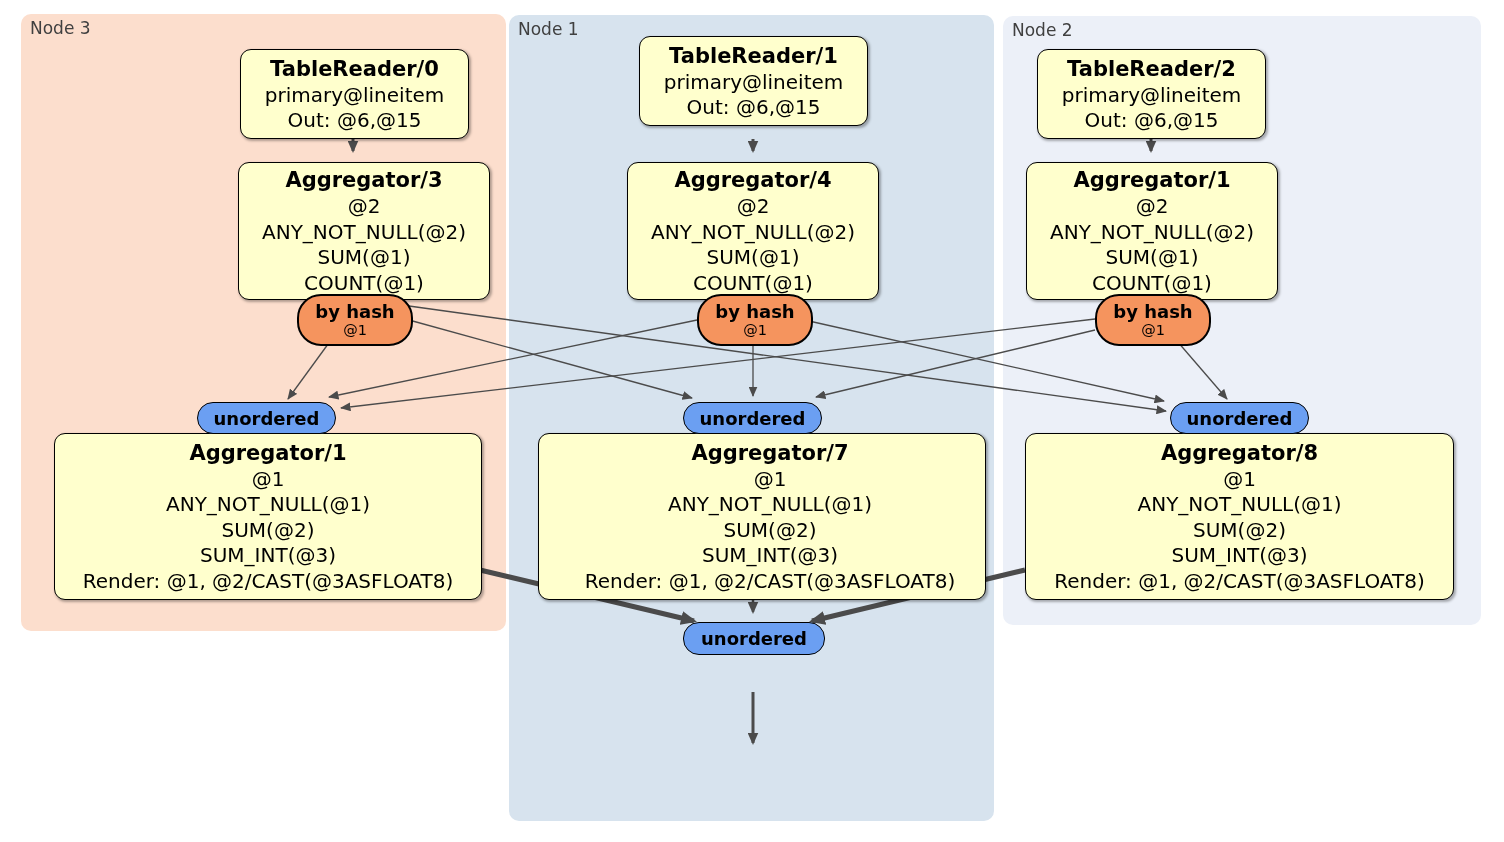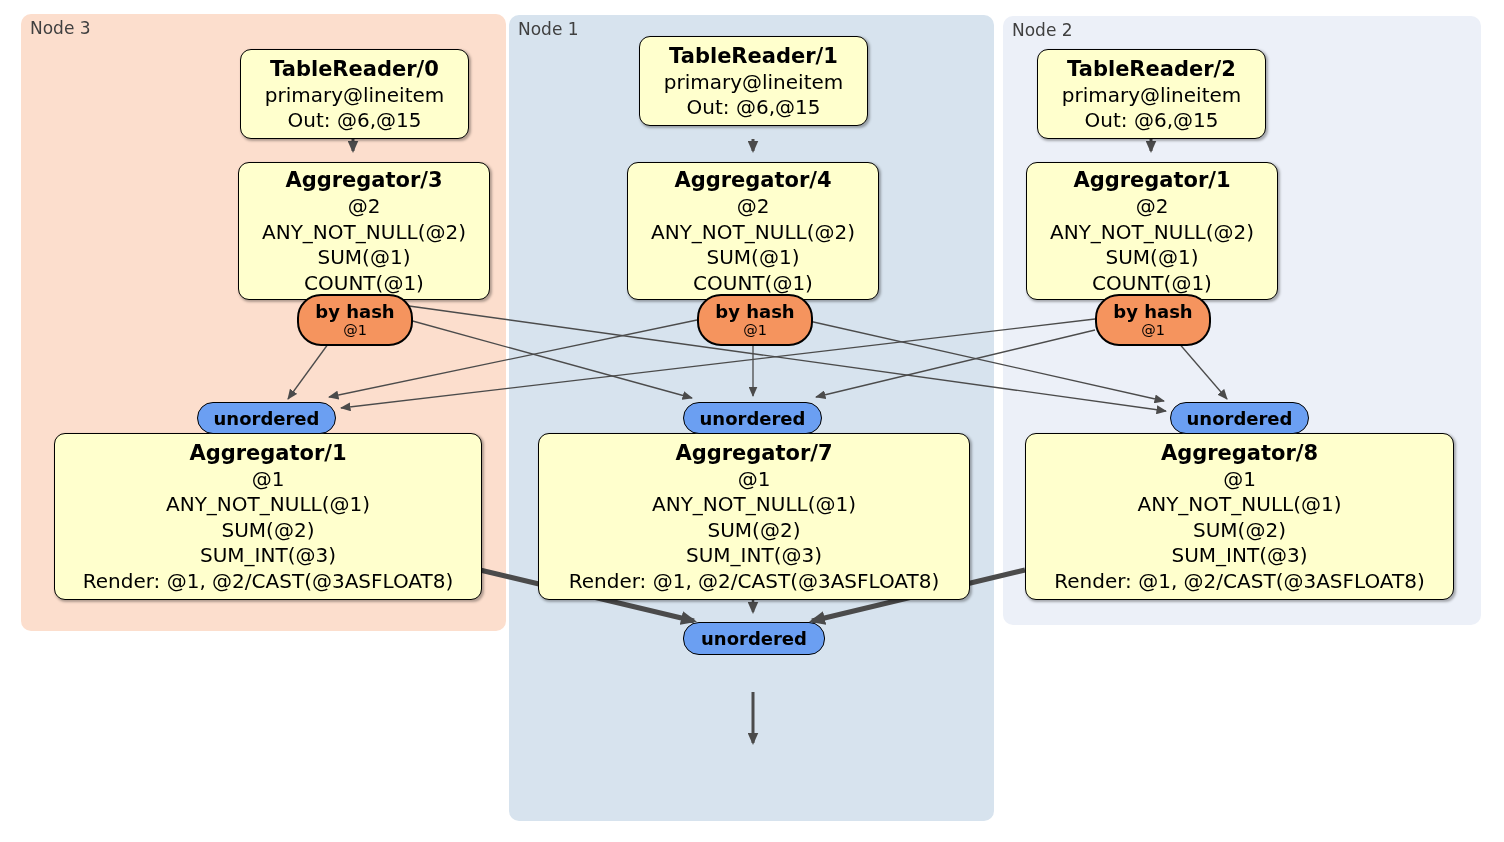--- a/index.html
+++ b/index.html
@@ -115,21 +115,21 @@
         <div class="line">COUNT(@1)</div>
       </div>
       <div class="proc" style="left: 54px; top: 433px; width: 426px; height: 165px;">
         <div class="title">Aggregator/1</div>
         <div class="line">@1</div>
         <div class="line">ANY_NOT_NULL(@1)</div>
         <div class="line">SUM(@2)</div>
         <div class="line">SUM_INT(@3)</div>
         <div class="line">Render: @1, @2/CAST(@3ASFLOAT8)</div>
       </div>
-      <div class="proc" style="left: 538px; top: 433px; width: 430px; height: 165px;">
+      <div class="proc" style="left: 538px; top: 433px; width: 430px; height: 165px; padding-left: 16px;">
         <div class="title">Aggregator/7</div>
         <div class="line">@1</div>
         <div class="line">ANY_NOT_NULL(@1)</div>
         <div class="line">SUM(@2)</div>
         <div class="line">SUM_INT(@3)</div>
         <div class="line">Render: @1, @2/CAST(@3ASFLOAT8)</div>
       </div>
       <div class="proc" style="left: 1025px; top: 433px; width: 427px; height: 165px;">
         <div class="title">Aggregator/8</div>
         <div class="line">@1</div>

